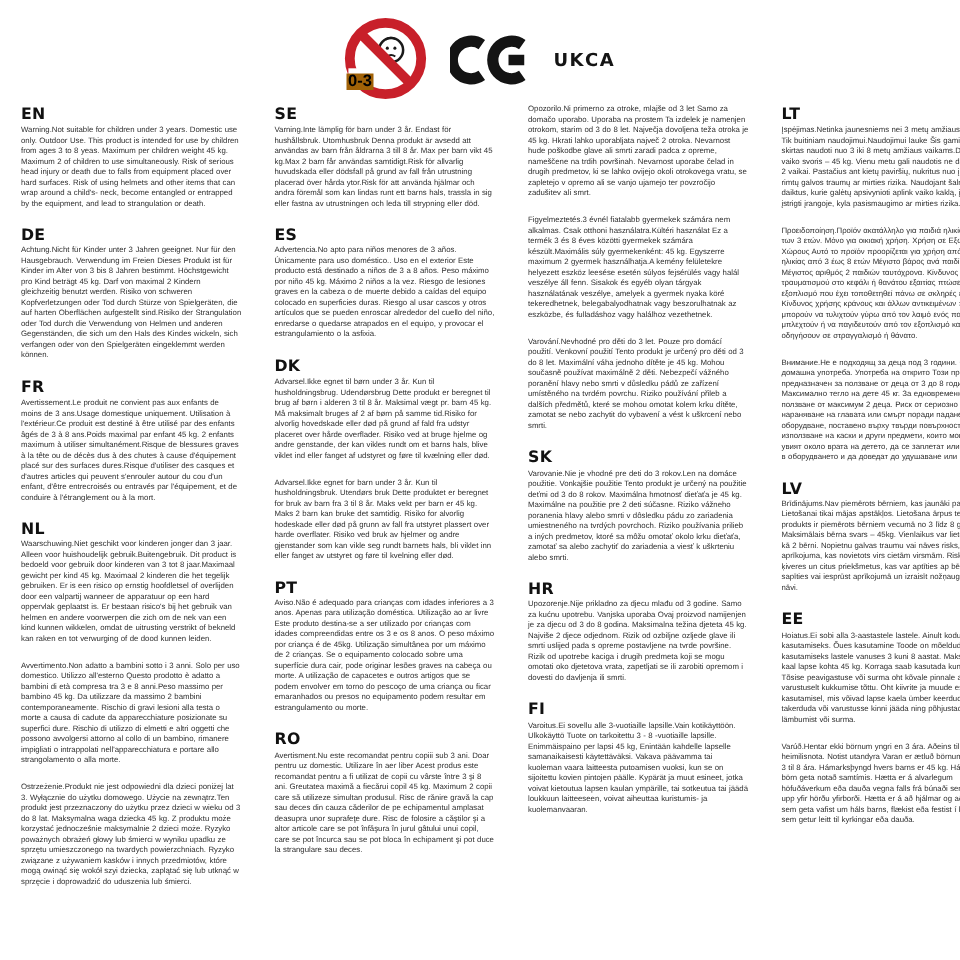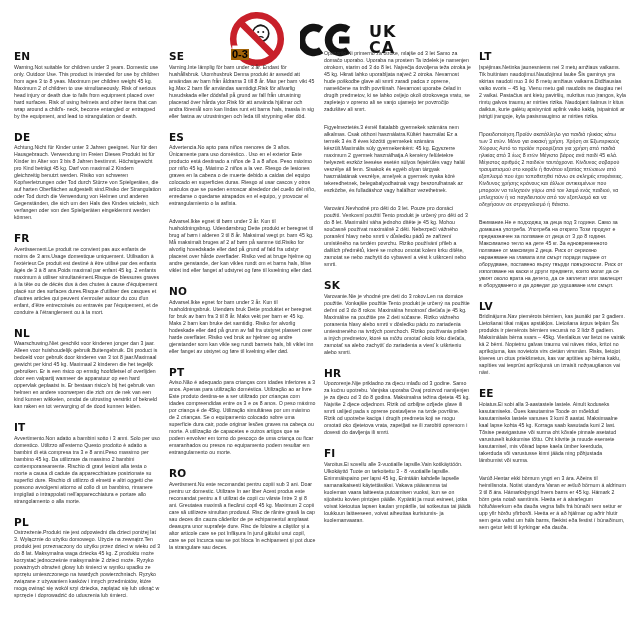--- a/index.html
+++ b/index.html
@@ -14,29 +14,29 @@
     display:flex;align-items:center;gap:15px;
   }
   .age-mark{position:relative;width:56px;height:56px;}
   .age-label{
     position:absolute;left:2px;bottom:7px;background:#a16207;
     color:#000;font-weight:bold;font-size:11px;line-height:11px;padding:0 1px;
     font-family:Liberation Sans, sans-serif;
   }
   .ce-mark{width:54px;height:40px;margin-top:6px;}
   .ukca-mark{
-    display:flex;flex-direction:column;justify-content:space-between;
+    display:flex;flex-direction:row;justify-content:space-between;
     font-family:"DejaVu Sans",sans-serif;font-weight:bold;
-    font-size:16px;line-height:16px;letter-spacing:1px;color:#141414;
+    font-size:12px;line-height:16px;letter-spacing:1px;color:#141414;
     margin-top:2px;
   }
   
   .columns{
-    position:absolute;left:14px;top:50px;width:612px;
-    display:flex;gap:8px;align-items:flex-start;
+    position:absolute;left:14px;top:70px;width:612px;
+    display:flex;gap:22px;align-items:flex-start;
   }
   .col{flex:0 0 147px;width:147px;}
   .lang{margin:0 0 0 0;}
   .lang + .lang{margin-top:11px;}
   .code{
     font-size:10.5px;font-weight:bold;color:#111;margin:0 0 1.5px 0;
     font-family:"DejaVu Sans",sans-serif;letter-spacing:.2px;
   }
   .warn{
     margin:0;font-size:5.2px;line-height:7px;color:#2e2e2e;
@@ -91,42 +91,40 @@
       </section>
       <section class="lang">
         <h2 class="code">FR</h2>
         <p class="warn">Avertissement.Le produit ne convient pas aux enfants de moins de 3 ans.Usage domestique uniquement. Utilisation à l'extérieur.Ce produit est destiné à être utilisé par des enfants âgés de 3 à 8 ans.Poids maximal par enfant 45 kg. 2 enfants maximum à utiliser simultanément.Risque de blessures graves à la tête ou de décès dus à des chutes à cause d'équipement placé sur des surfaces dures.Risque d'utiliser des casques et d'autres articles qui peuvent s'enrouler autour du cou d'un enfant, d'être entrecroisés ou entravés par l'équipement, et de conduire à l'étranglement ou à la mort.</p>
       </section>
       <section class="lang">
         <h2 class="code">NL</h2>
         <p class="warn">Waarschuwing.Niet geschikt voor kinderen jonger dan 3 jaar. Alleen voor huishoudelijk gebruik.Buitengebruik. Dit product is bedoeld voor gebruik door kinderen van 3 tot 8 jaar.Maximaal gewicht per kind 45 kg. Maximaal 2 kinderen die het tegelijk gebruiken. Er is een risico op ernstig hoofdletsel of overlijden door een valpartij wanneer de apparatuur op een hard oppervlak geplaatst is. Er bestaan risico's bij het gebruik van helmen en andere voorwerpen die zich om de nek van een kind kunnen wikkelen, omdat de uitrusting verstrikt of bekneld kan raken en tot verwurging of de dood kunnen leiden.</p>
       </section>
       <section class="lang">
-        <h2 class="code">IT</h2>
         <p class="warn">Avvertimento.Non adatto a bambini sotto i 3 anni. Solo per uso domestico. Utilizzo all'esterno Questo prodotto è adatto a bambini di età compresa tra 3 e 8 anni.Peso massimo per bambino 45 kg. Da utilizzare da massimo 2 bambini contemporaneamente. Rischio di gravi lesioni alla testa o morte a causa di cadute da apparecchiature posizionate su superfici dure. Rischio di utilizzo di elmetti e altri oggetti che possono avvolgersi attorno al collo di un bambino, rimanere impigliati o intrappolati nell'apparecchiatura e portare allo strangolamento o alla morte.</p>
       </section>
       <section class="lang">
-        <h2 class="code">PL</h2>
         <p class="warn">Ostrzeżenie.Produkt nie jest odpowiedni dla dzieci poniżej lat 3. Wyłącznie do użytku domowego. Użycie na zewnątrz.Ten produkt jest przeznaczony do użytku przez dzieci w wieku od 3 do 8 lat. Maksymalna waga dziecka 45 kg. Z produktu może korzystać jednocześnie maksymalnie 2 dzieci może. Ryzyko poważnych obrażeń głowy lub śmierci w wyniku upadku ze sprzętu umieszczonego na twardych powierzchniach. Ryzyko związane z używaniem kasków i innych przedmiotów, które mogą owinąć się wokół szyi dziecka, zaplątać się lub utknąć w sprzęcie i doprowadzić do uduszenia lub śmierci.</p>
       </section>
     </div>
     <div class="col">
       <section class="lang">
         <h2 class="code">SE</h2>
         <p class="warn">Varning.Inte lämplig för barn under 3 år. Endast för hushållsbruk. Utomhusbruk Denna produkt är avsedd att användas av barn från åldrarna 3 till 8 år. Max per barn vikt 45 kg.Max 2 barn får användas samtidigt.Risk för allvarlig huvudskada eller dödsfall på grund av fall från utrustning placerad över hårda ytor.Risk för att använda hjälmar och andra föremål som kan lindas runt ett barns hals, trassla in sig eller fastna av utrustningen och leda till strypning eller död.</p>
       </section>
       <section class="lang">
         <h2 class="code">ES</h2>
         <p class="warn">Advertencia.No apto para niños menores de 3 años. Únicamente para uso doméstico.. Uso en el exterior Este producto está destinado a niños de 3 a 8 años. Peso máximo por niño 45 kg. Máximo 2 niños a la vez. Riesgo de lesiones graves en la cabeza o de muerte debido a caídas del equipo colocado en superficies duras. Riesgo al usar cascos y otros artículos que se pueden enroscar alrededor del cuello del niño, enredarse o quedarse atrapados en el equipo, y provocar el estrangulamiento o la asfixia.</p>
       </section>
       <section class="lang">
+        <h2 class="code">DK</h2>
         <p class="warn">Advarsel.Ikke egnet til børn under 3 år. Kun til husholdningsbrug. Udendørsbrug Dette produkt er beregnet til brug af børn i alderen 3 til 8 år. Maksimal vægt pr. barn 45 kg. Må maksimalt bruges af 2 af børn på samme tid.Risiko for alvorlig hovedskade eller død på grund af fald fra udstyr placeret over hårde overflader. Risiko ved at bruge hjelme og andre genstande, der kan vikles rundt om et barns hals, blive viklet ind eller fanget af udstyret og føre til kvælning eller død.</p>
       </section>
       <section class="lang">
-        <h2 class="code">NO</h2>
         <p class="warn">Advarsel.Ikke egnet for barn under 3 år. Kun til husholdningsbruk. Utendørs bruk Dette produktet er beregnet for bruk av barn fra 3 til 8 år. Maks vekt per barn er 45 kg. Maks 2 barn kan bruke det samtidig. Risiko for alvorlig hodeskade eller død på grunn av fall fra utstyret plassert over harde overflater. Risiko ved bruk av hjelmer og andre gjenstander som kan vikle seg rundt barnets hals, bli viklet inn eller fanget av utstyret og føre til kvelning eller død.</p>
       </section>
       <section class="lang">
         <h2 class="code">PT</h2>
         <p class="warn">Aviso.Não é adequado para crianças com idades inferiores a 3 anos. Apenas para utilização doméstica. Utilização ao ar livre Este produto destina-se a ser utilizado por crianças com idades compreendidas entre os 3 e os 8 anos. O peso máximo por criança é de 45kg. Utilização simultânea por um máximo de 2 crianças. Se o equipamento colocado sobre uma superfície dura cair, pode originar lesões graves na cabeça ou morte. A utilização de capacetes e outros artigos que se podem envolver em torno do pescoço de uma criança ou ficar emaranhados ou presos no equipamento podem resultar em estrangulamento ou morte.</p>
       </section>
       <section class="lang">
         <h2 class="code">RO</h2>
         <p class="warn">Avertisment.Nu este recomandat pentru copiii sub 3 ani. Doar pentru uz domestic. Utilizare în aer liber Acest produs este recomandat pentru a fi utilizat de copii cu vârste între 3 şi 8 ani. Greutatea maximă a fiecărui copil 45 kg. Maximum 2 copii care să utilizeze simultan produsul. Risc de rănire gravă la cap sau deces din cauza căderilor de pe echipamentul amplasat deasupra unor suprafeţe dure. Risc de folosire a căştilor şi a altor articole care se pot înfăşura în jurul gâtului unui copil, care se pot încurca sau se pot bloca în echipament şi pot duce la strangulare sau deces.</p>
       </section>

